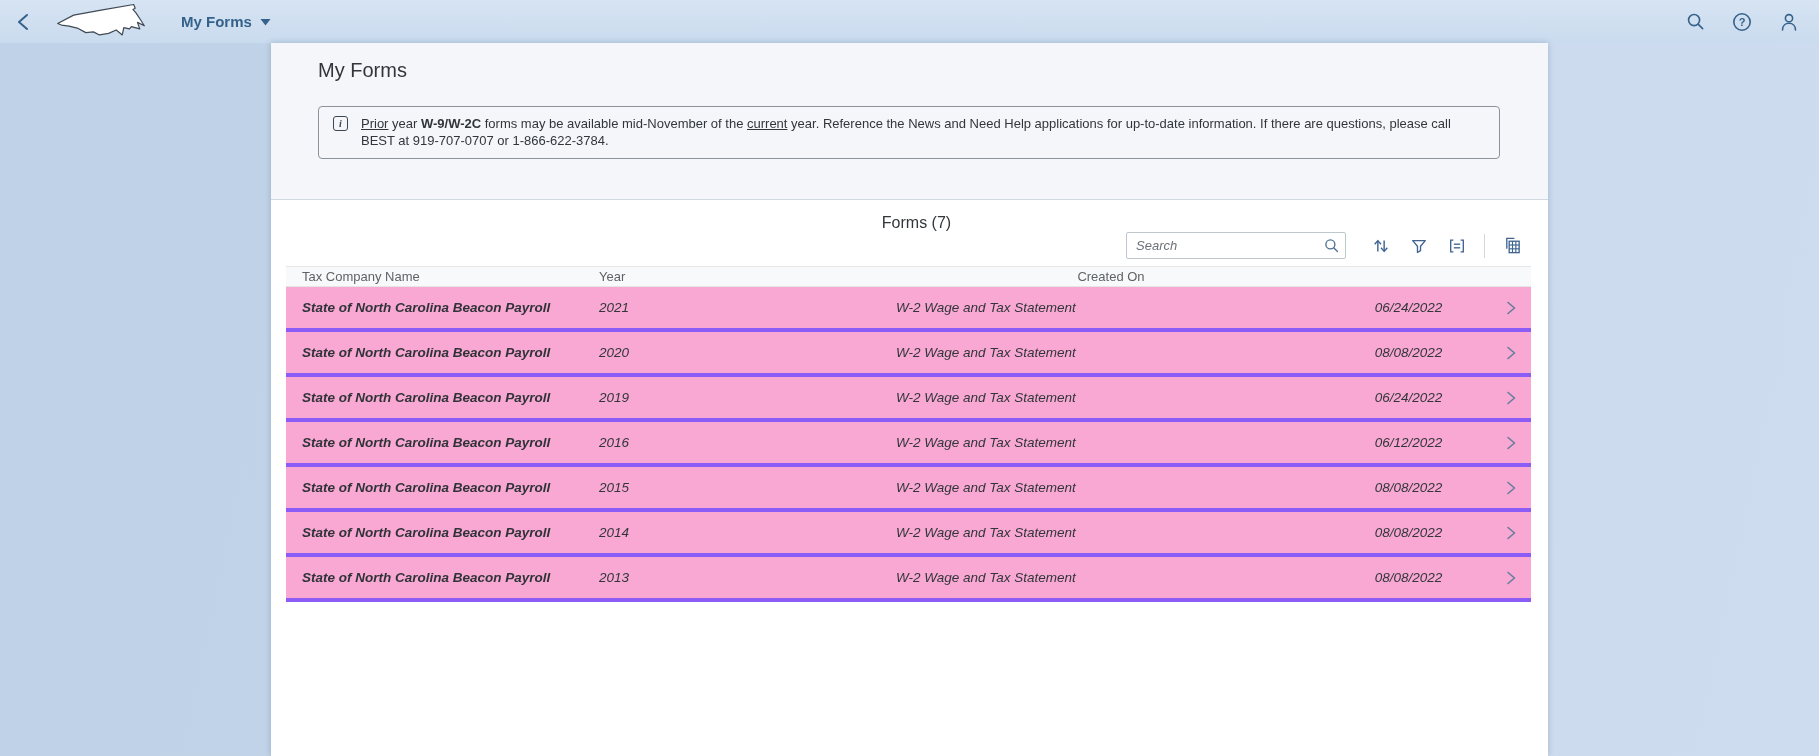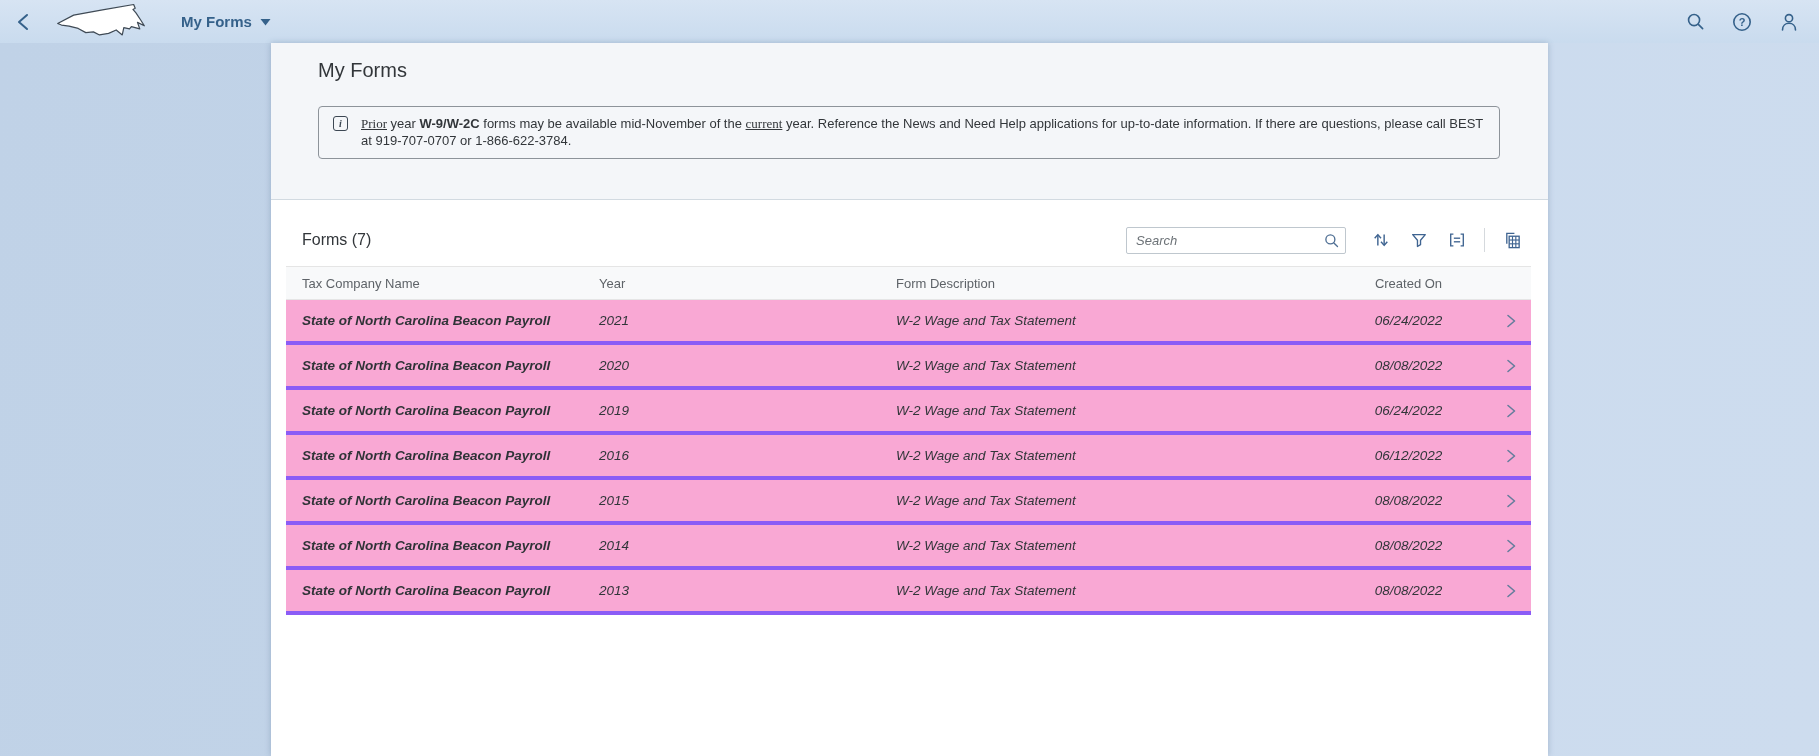--- a/index.html
+++ b/index.html
@@ -38,56 +38,56 @@
     padding:8px 14px 9px 14px;
     display:flex; gap:13px; align-items:flex-start;
     font-size:13px; line-height:17px; color:#32363a;
   }
   .info-icon {
     flex:0 0 auto; width:15px; height:15px; margin-top:1px;
     border:1.4px solid #3c4753; border-radius:3px;
     font:italic 700 10px "Liberation Serif", serif;
     display:flex; align-items:center; justify-content:center; color:#3c4753;
   }
-  .msg-text .u { text-decoration:underline;font-family:Liberation Serif, serif; }
+  .msg-text .u { text-decoration:underline; }
   .msg-text .b { font-weight:700; }
 
   
   .tabbar {
     height:70px; background:#f0f5fa; border-bottom:1px solid #dbe2e9;
     display:flex; align-items:stretch; padding-left:31px;
   }
   .tab {
     display:flex; align-items:center; padding:0 2px;
     font-size:14.5px; color:#4a7da8; cursor:pointer;
     border-bottom:3px solid transparent;
   }
   .tab.selected { border-bottom-color:#4f7ca8; }
 
   
   .table-section { flex:1; background:#ffffff; padding:14px 17px 0 15px; }
-  .tbl-toolbar { height:52px; display:flex; align-items:center; padding-left:16px; }
+  .tbl-toolbar { height:52px; display:flex; align-items:center; padding-left:16px;flex-direction:column; }
   .tbl-title { font-size:16px; color:#32363a; }
   .toolbar-right { margin-left:auto; display:flex; align-items:center; }
   .searchbox {
     width:220px; height:27px; background:#fff;
     border:1px solid #bfc7ce; border-radius:2px;
     display:flex; align-items:center; padding:0 6px 0 9px; margin-right:16px;
   }
   .searchbox input {
     flex:1; border:none; outline:none; background:transparent;
     font:italic 13px "Liberation Sans", sans-serif; color:#000000;
   }
   .searchbox input::placeholder { color:#6c7277; font-style:italic; }
   .tool-btn { width:38px; height:27px; display:flex; align-items:center; justify-content:center; cursor:pointer; border-radius:3px; }
   .tool-sep { width:1px; height:24px; background:#d5d9dd; margin:0 8px; }
 
   .grid-row { display:grid; grid-template-columns:313px 297px 1fr 160px 40px; align-items:center; }
   .tbl-header {
-    height:34px; background:#f8f9fa;
+    height:21px; background:#f8f9fa;
     border-top:1px solid #e5e5e5; border-bottom:1px solid #e5e5e5;
     font-size:13px; color:#5e6368;
   }
   .tbl-header .c1 { padding-left:16px; }
   .c4 { text-align:center; padding-right:5px; }
   .tbl-row { height:45px; border-bottom:4px solid #8b5cf6; font-size:13.5px; color:#32363a; cursor:pointer; background:#f9a8d4;font-style:italic; }
   .tbl-row .c1 { padding-left:16px; font-weight:700; color:#2f3337; }
   .chev-cell { display:flex; justify-content:center; }
 </style>
 </head>
@@ -184,21 +184,20 @@
             <line x1="10" y1="5.5" x2="10" y2="17.5" stroke="#3f6491" stroke-width="1.2"></line>
             <line x1="13.5" y1="5.5" x2="13.5" y2="17.5" stroke="#3f6491" stroke-width="1.2"></line>
           </svg>
         </div>
       </div>
     </div>
 
     <div class="grid-row tbl-header">
       <div class="c1">Tax Company Name</div>
       <div class="c2">Year</div>
-      <div class="c3">Form Description</div>
       <div class="c4">Created On</div>
       <div class="c5"></div>
     </div>
 
     <div>
   <div class="grid-row tbl-row">
     <div class="c1">State of North Carolina Beacon Payroll</div>
     <div class="c2">2021</div>
     <div class="c3">W-2 Wage and Tax Statement</div>
     <div class="c4">06/24/2022</div>

